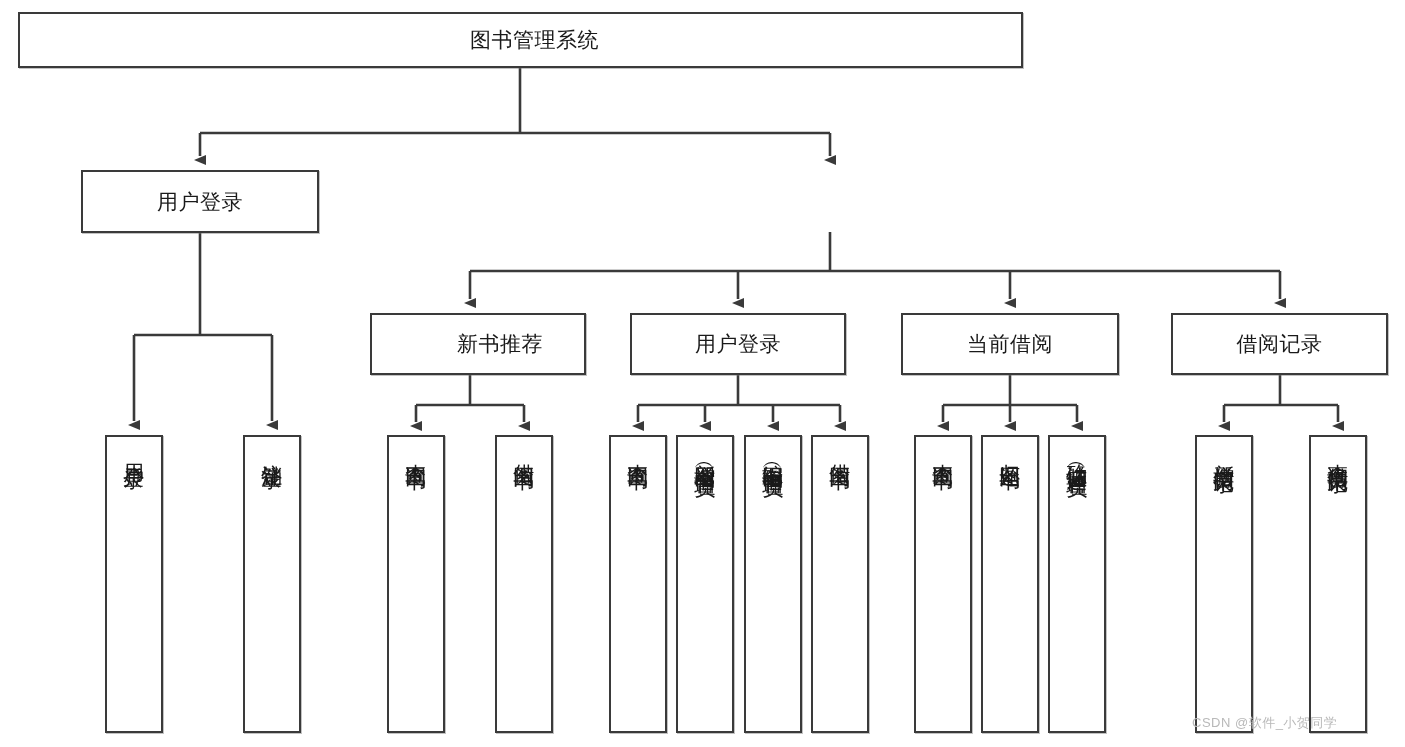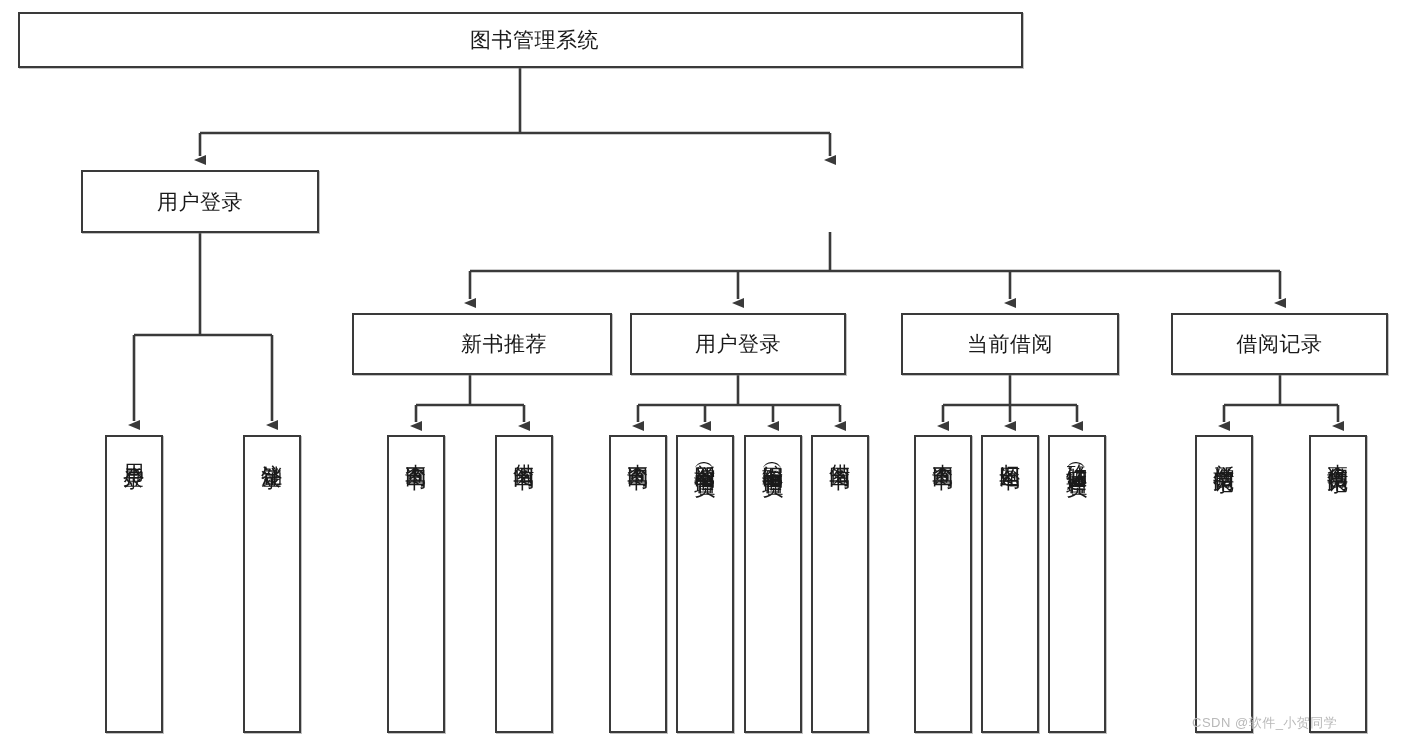--- a/index.html
+++ b/index.html
@@ -123,21 +123,21 @@
 
   <div class="node horizontal" style="left:18px; top:12px; width:1005px; height:56px;padding-left:28px;">
     <span class="node-label">图书管理系统</span>
   </div>
 
   <div class="node horizontal" style="left:81px; top:170px; width:238px; height:63px;">
     <span class="node-label">用户登录</span>
   </div>
 
 
-  <div class="node horizontal" style="left:352px; top:313px; width:260px; height:62px;padding-left:44px;">
+  <div class="node horizontal" style="left:370px; top:313px; width:216px; height:62px;padding-left:44px;">
     <span class="node-label">新书推荐</span>
   </div>
 
   <div class="node horizontal" style="left:630px; top:313px; width:216px; height:62px;">
     <span class="node-label">用户登录</span>
   </div>
 
   <div class="node horizontal" style="left:1171px; top:313px; width:217px; height:62px;">
     <span class="node-label">借阅记录</span>
   </div>

